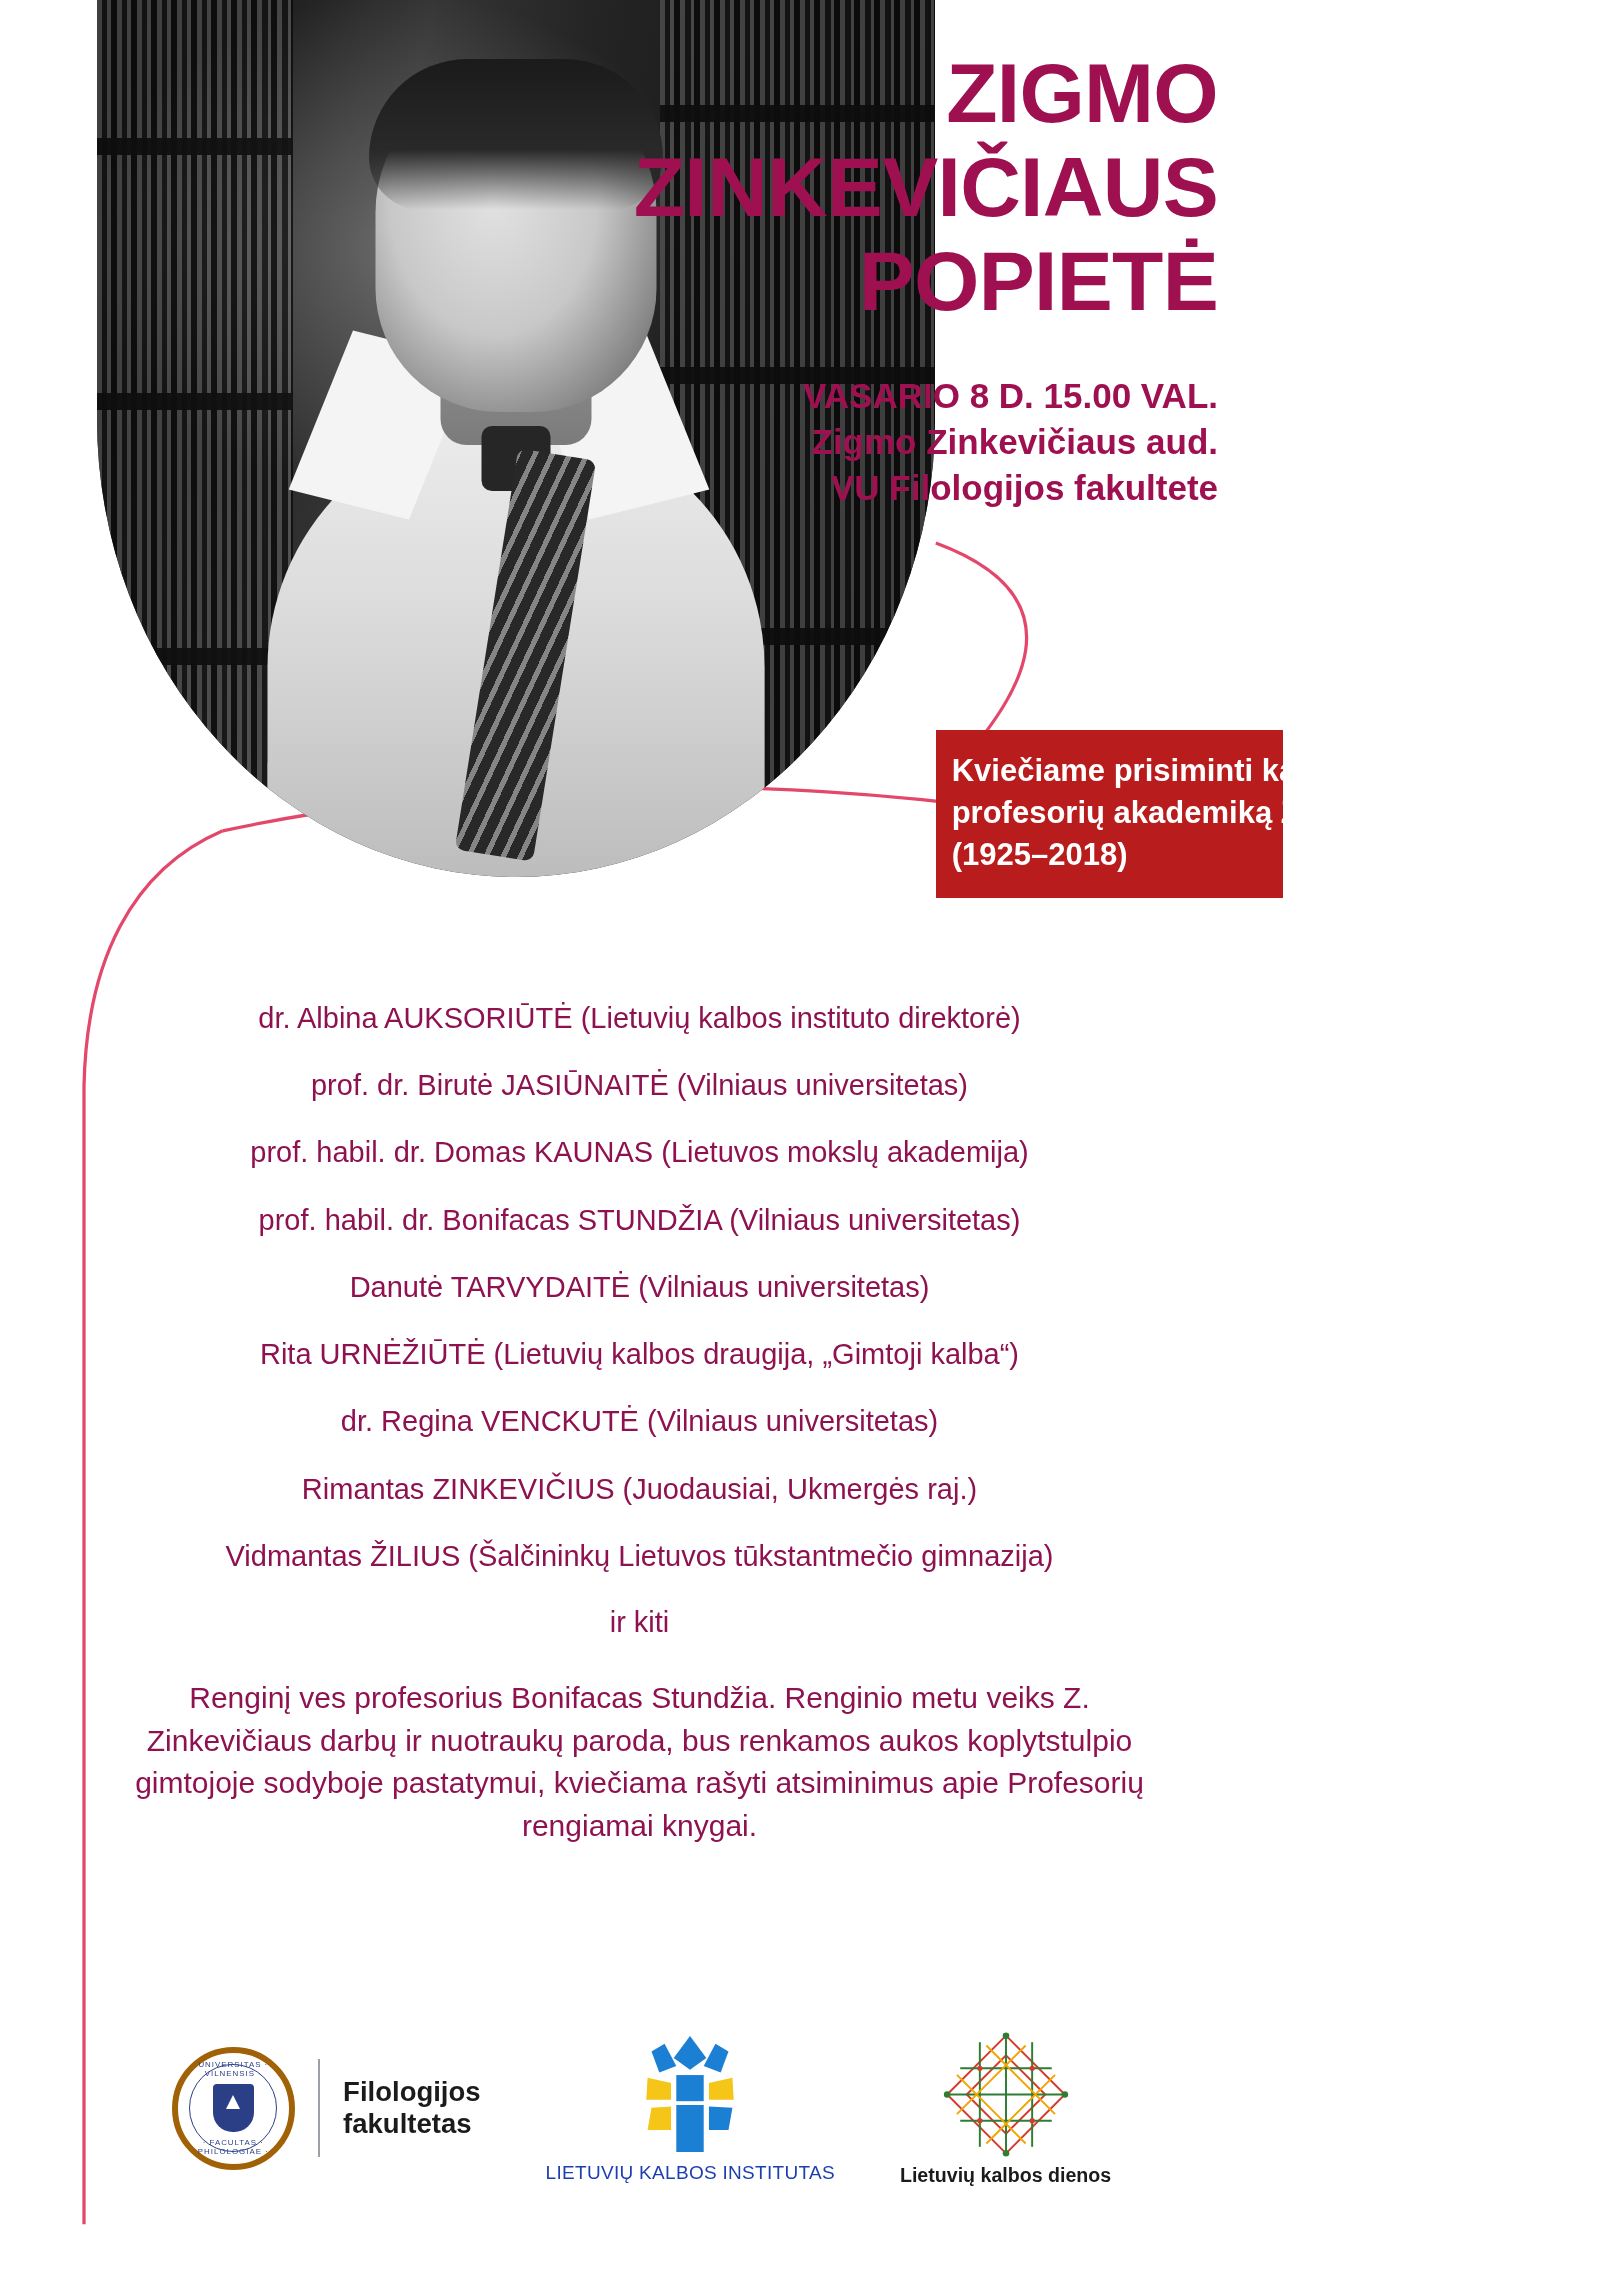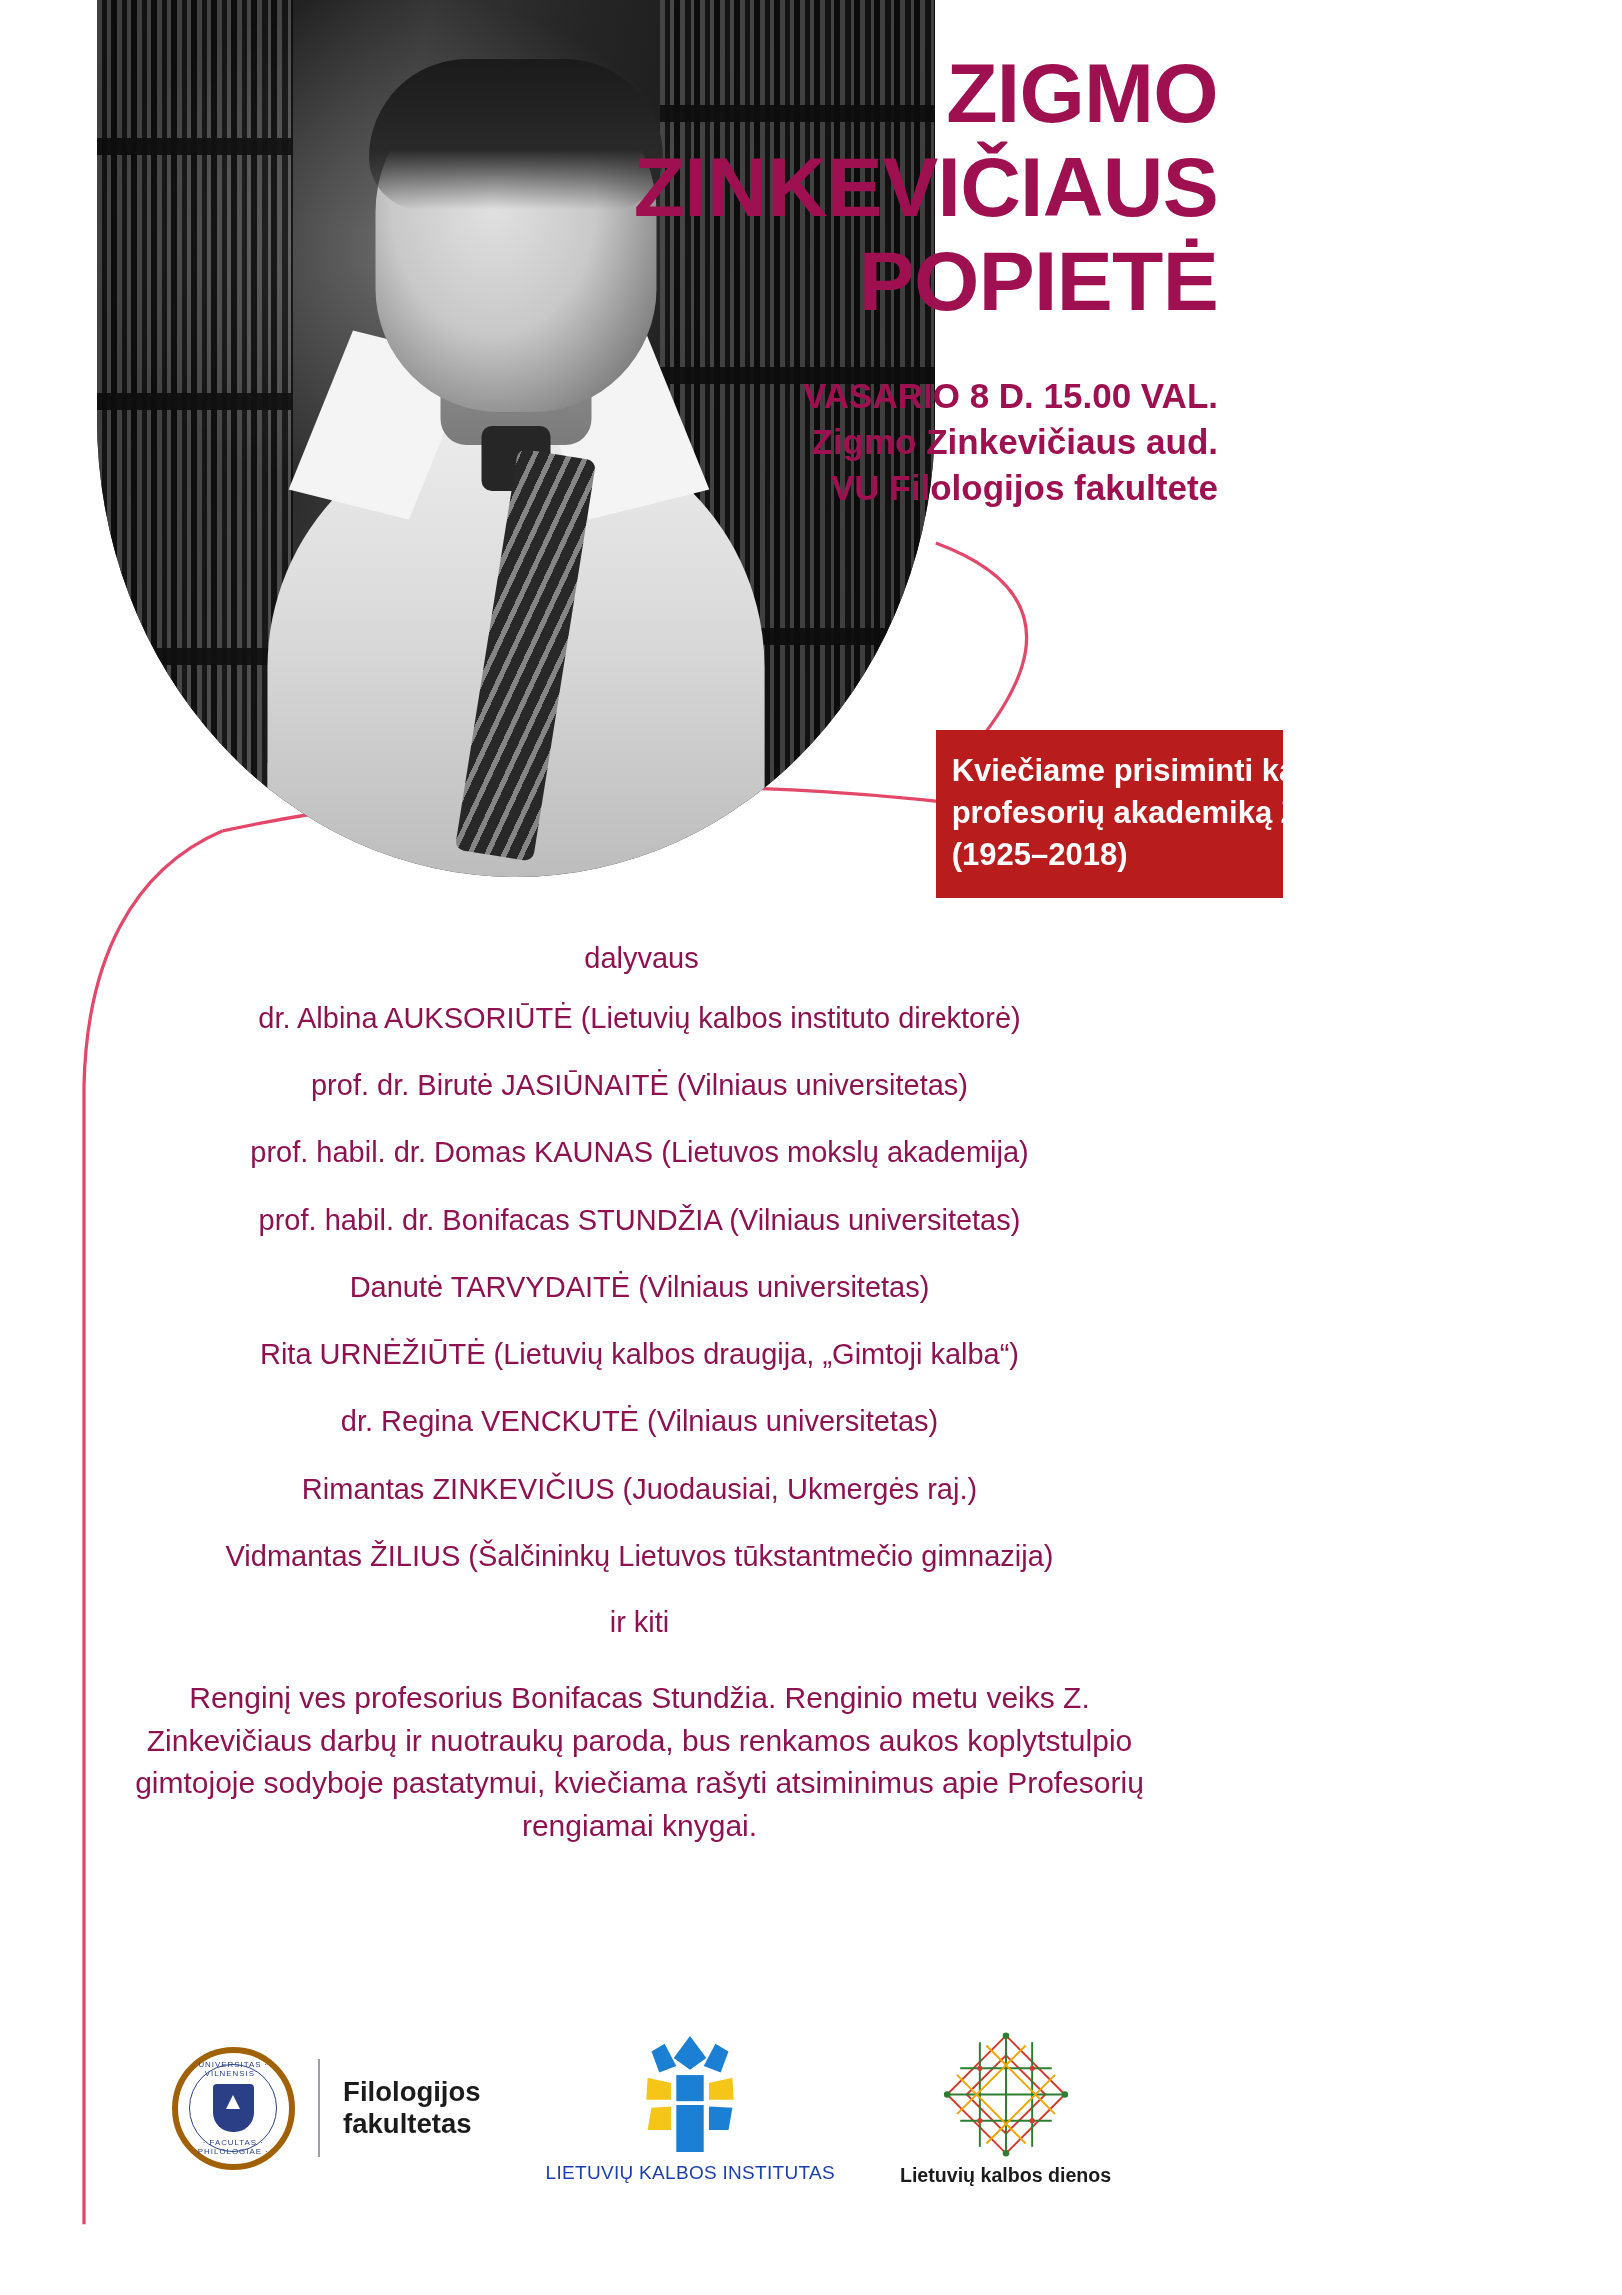--- a/index.html
+++ b/index.html
@@ -343,21 +343,20 @@
   <div class="headline">ZIGMO ZINKEVIČIAUS POPIETĖ</div>
 
   <div class="subinfo">
     <div>VASARIO 8 D. 15.00 VAL.</div>
     <div>Zigmo Zinkevičiaus aud.</div>
     <div>VU Filologijos fakultete</div>
   </div>
 
   <div class="banner">Kviečiame prisiminti kalbininką profesorių akademiką Zigmą Zinkevičių (1925–2018)</div>
 
-  <div class="intro">dalyvaus</div>
 
   <div class="list">
     <div class="list-item">dr. Albina AUKSORIŪTĖ (Lietuvių kalbos instituto direktorė)</div>
     <div class="list-item">prof. dr. Birutė JASIŪNAITĖ (Vilniaus universitetas)</div>
     <div class="list-item">prof. habil. dr. Domas KAUNAS (Lietuvos mokslų akademija)</div>
     <div class="list-item">prof. habil. dr. Bonifacas STUNDŽIA (Vilniaus universitetas)</div>
     <div class="list-item">Danutė TARVYDAITĖ (Vilniaus universitetas)</div>
     <div class="list-item">Rita URNĖŽIŪTĖ (Lietuvių kalbos draugija, „Gimtoji kalba“)</div>
     <div class="list-item">dr. Regina VENCKUTĖ (Vilniaus universitetas)</div>
     <div class="list-item">Rimantas ZINKEVIČIUS (Juodausiai, Ukmergės raj.)</div>

